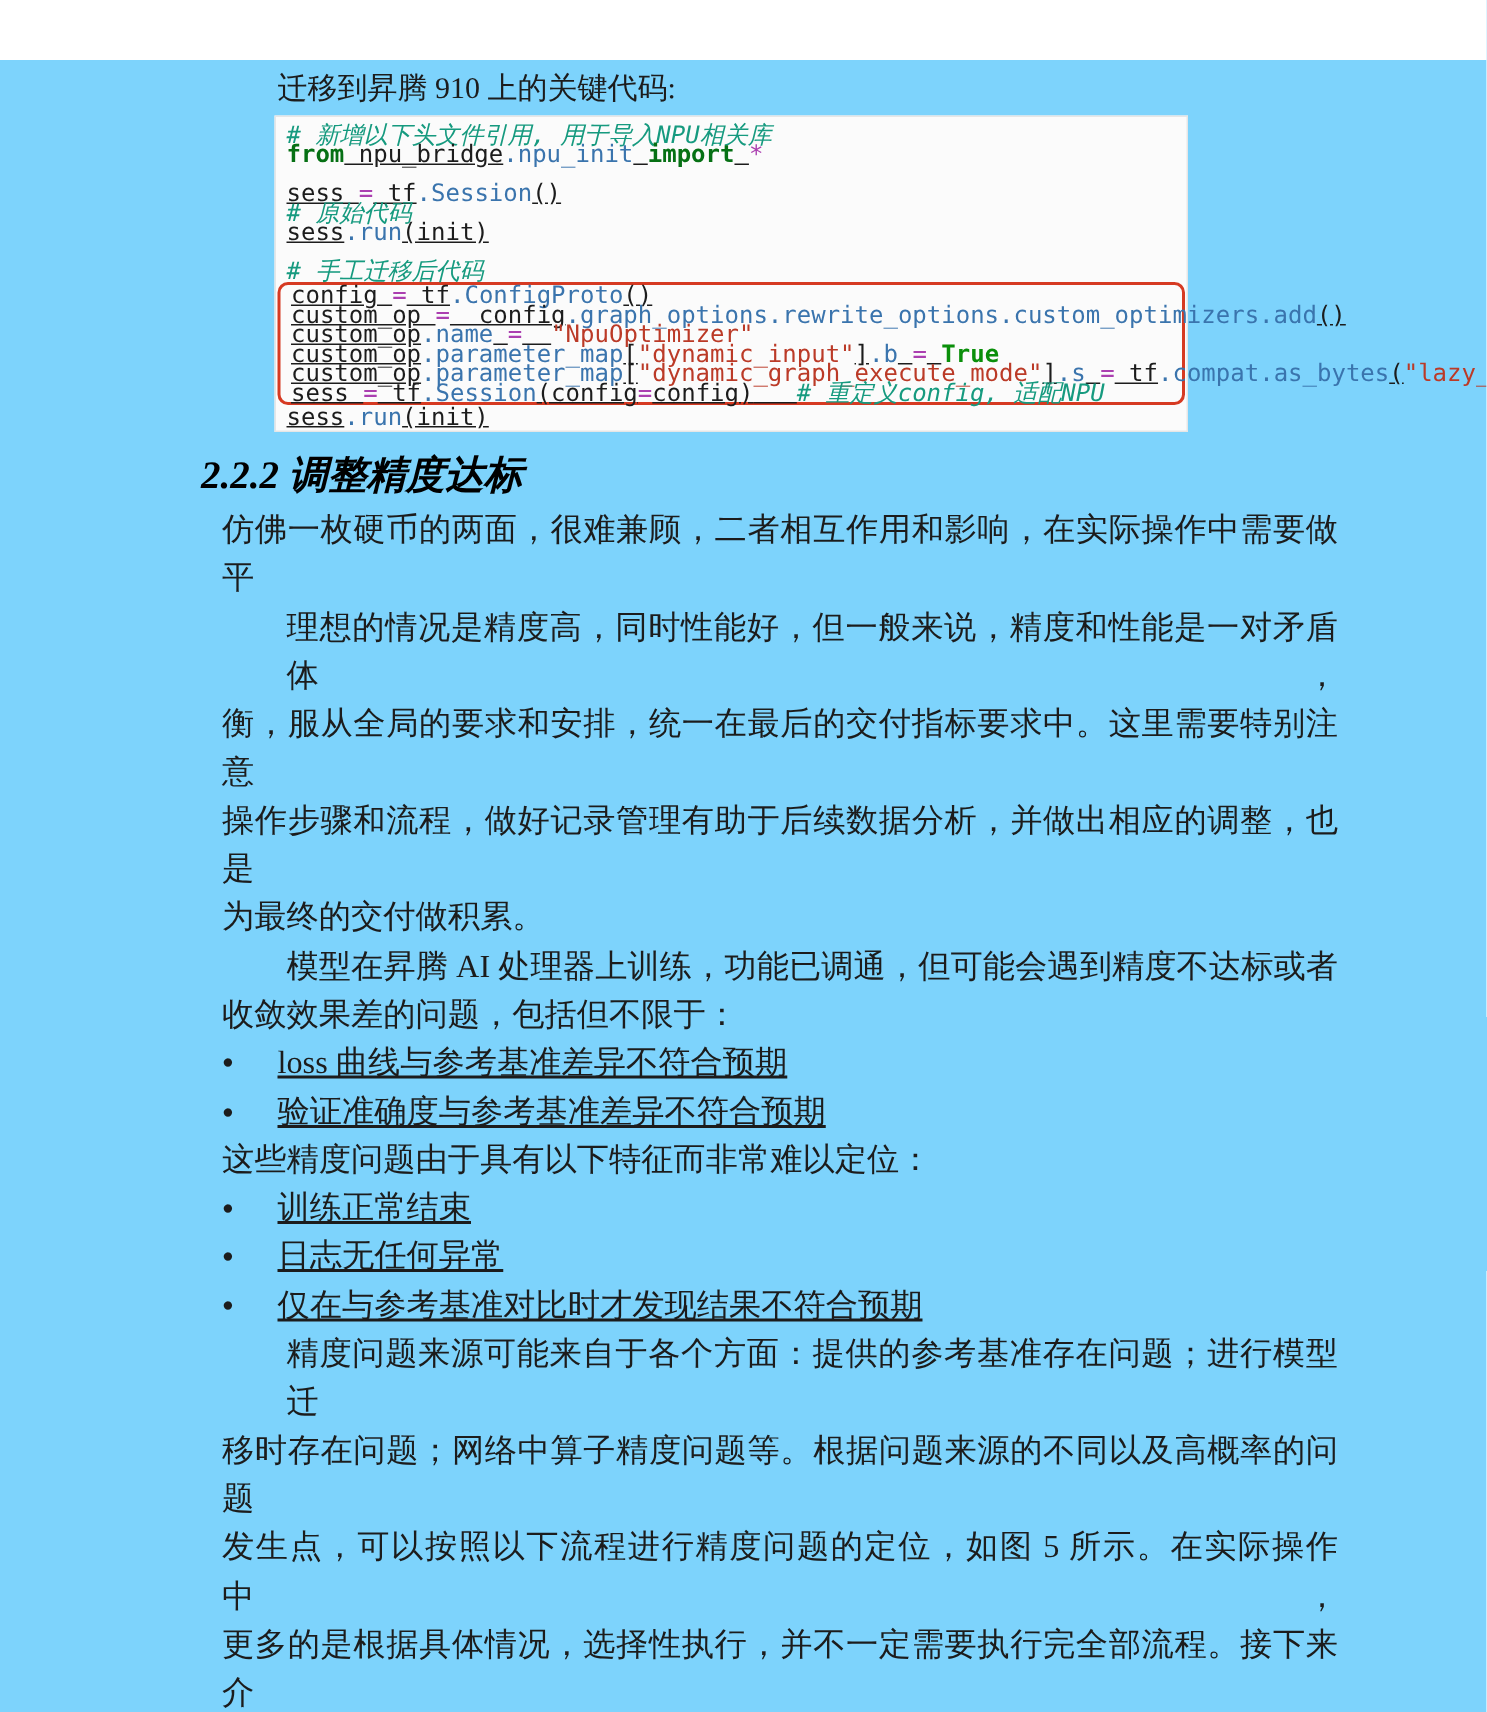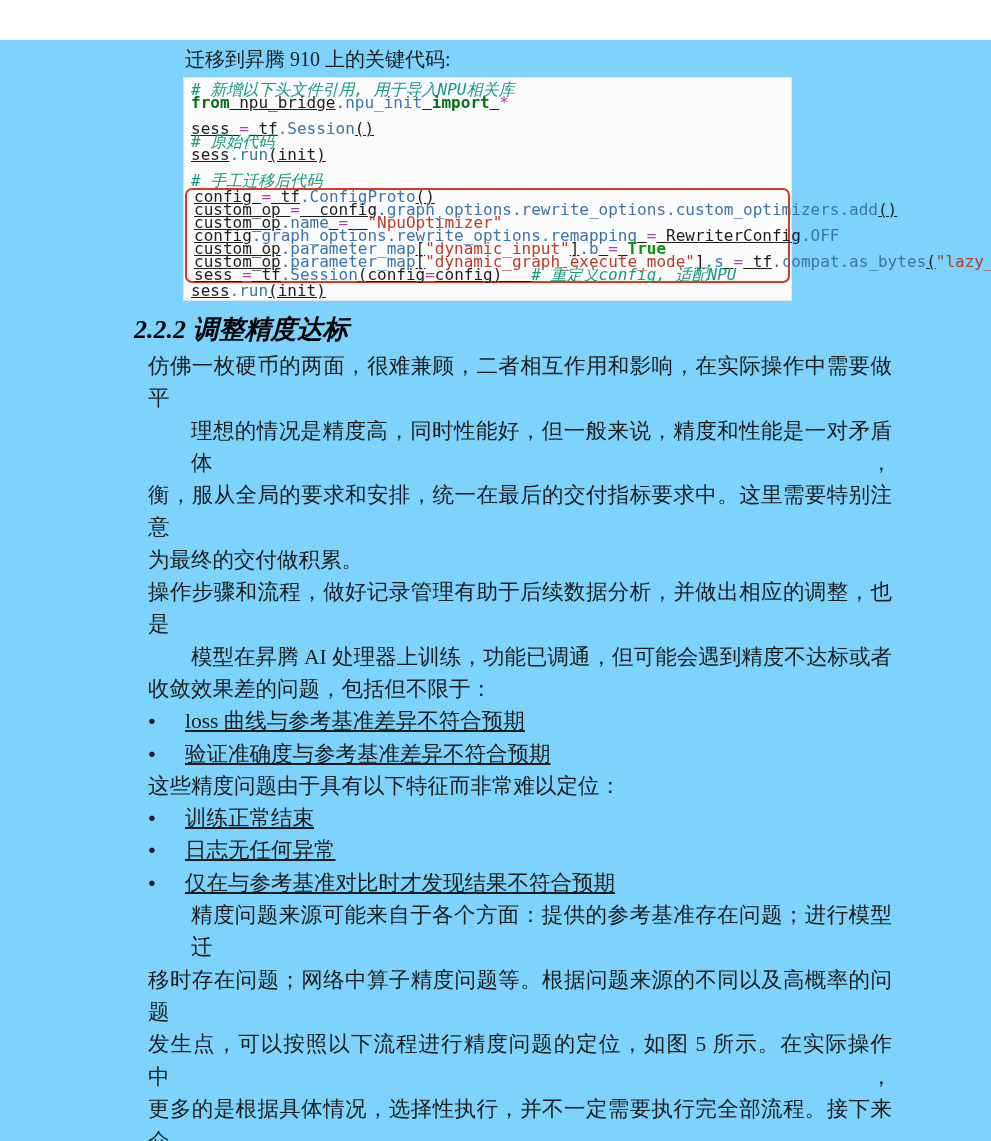--- a/index.html
+++ b/index.html
@@ -56,37 +56,36 @@
         <div class="code-line">&nbsp;</div>
         <div class="code-line"><span class="tok-p">sess </span><span class="tok-o">=</span><span class="tok-p"> tf</span><span class="tok-a">.Session</span><span class="tok-p">()</span></div>
         <div class="code-line"><span class="tok-c"># 原始代码</span></div>
         <div class="code-line"><span class="tok-p">sess</span><span class="tok-a">.run</span><span class="tok-p">(init)</span></div>
         <div class="code-line">&nbsp;</div>
         <div class="code-line"><span class="tok-c"># 手工迁移后代码</span></div>
         <div class="red-box">
           <div class="code-line"><span class="tok-p">config </span><span class="tok-o">=</span><span class="tok-p"> tf</span><span class="tok-a">.ConfigProto</span><span class="tok-p">()</span></div>
           <div class="code-line"><span class="tok-p">custom_op </span><span class="tok-o">=</span><span class="tok-p">  config</span><span class="tok-a">.graph_options</span><span class="tok-a">.rewrite_options</span><span class="tok-a">.custom_optimizers</span><span class="tok-a">.add</span><span class="tok-p">()</span></div>
           <div class="code-line"><span class="tok-p">custom_op</span><span class="tok-a">.name</span><span class="tok-p"> </span><span class="tok-o">=</span><span class="tok-p">  </span><span class="tok-s">"NpuOptimizer"</span></div>
-          <div class="code-line"><span class="tok-p">config</span><span class="tok-a">.graph_options</span><span class="tok-a">.rewrite_options</span><span class="tok-a">.remapping</span><span class="tok-p"> </span><span class="tok-o">=</span><span class="tok-p"> RewriterConfig</span><span class="tok-a">.OFF</span></div>
           <div class="code-line"><span class="tok-p">custom_op</span><span class="tok-a">.parameter_map</span><span class="tok-p">[</span><span class="tok-s">"dynamic_input"</span><span class="tok-p">]</span><span class="tok-a">.b</span><span class="tok-p"> </span><span class="tok-o">=</span><span class="tok-p"> </span><span class="tok-k2">True</span></div>
           <div class="code-line"><span class="tok-p">custom_op</span><span class="tok-a">.parameter_map</span><span class="tok-p">[</span><span class="tok-s">"dynamic_graph_execute_mode"</span><span class="tok-p">]</span><span class="tok-a">.s</span><span class="tok-p"> </span><span class="tok-o">=</span><span class="tok-p"> tf</span><span class="tok-a">.compat</span><span class="tok-a">.as_bytes</span><span class="tok-p">(</span><span class="tok-s">"lazy_recompile"</span><span class="tok-p">)</span></div>
           <div class="code-line"><span class="tok-p">sess </span><span class="tok-o">=</span><span class="tok-p"> tf</span><span class="tok-a">.Session</span><span class="tok-p">(config</span><span class="tok-o">=</span><span class="tok-p">config)</span><span class="tok-p">   </span><span class="tok-c"># 重定义config, 适配NPU</span></div>
         </div>
         <div class="code-line"><span class="tok-p">sess</span><span class="tok-a">.run</span><span class="tok-p">(init)</span></div>
       </div>
 
     <div class="heading">2.2.2 调整精度达标</div>
 
     <div class="body" id="body-flow">
         <div class="para">
           <div class="line fill">仿佛一枚硬币的两面，很难兼顾，二者相互作用和影响，在实际操作中需要做平</div>
           <div class="line indent fill">理想的情况是精度高，同时性能好，但一般来说，精度和性能是一对矛盾体，</div>
           <div class="line fill">衡，服从全局的要求和安排，统一在最后的交付指标要求中。这里需要特别注意</div>
+          <div class="line fill">操作步骤和流程，做好记录管理有助于后续数据分析，并做出相应的调整，也是</div>
           <div class="line">为最终的交付做积累。</div>
-          <div class="line fill">操作步骤和流程，做好记录管理有助于后续数据分析，并做出相应的调整，也是</div>
         </div>
         <div class="para">
           <div class="line indent fill">模型在昇腾 AI 处理器上训练，功能已调通，但可能会遇到精度不达标或者</div>
           <div class="line">收敛效果差的问题，包括但不限于：</div>
         </div>
         <div class="bullet-row line">
           <span class="bullet-glyph">●</span>
           <span class="bullet-text">loss 曲线与参考基准差异不符合预期</span>
         </div>
         <div class="bullet-row line">

